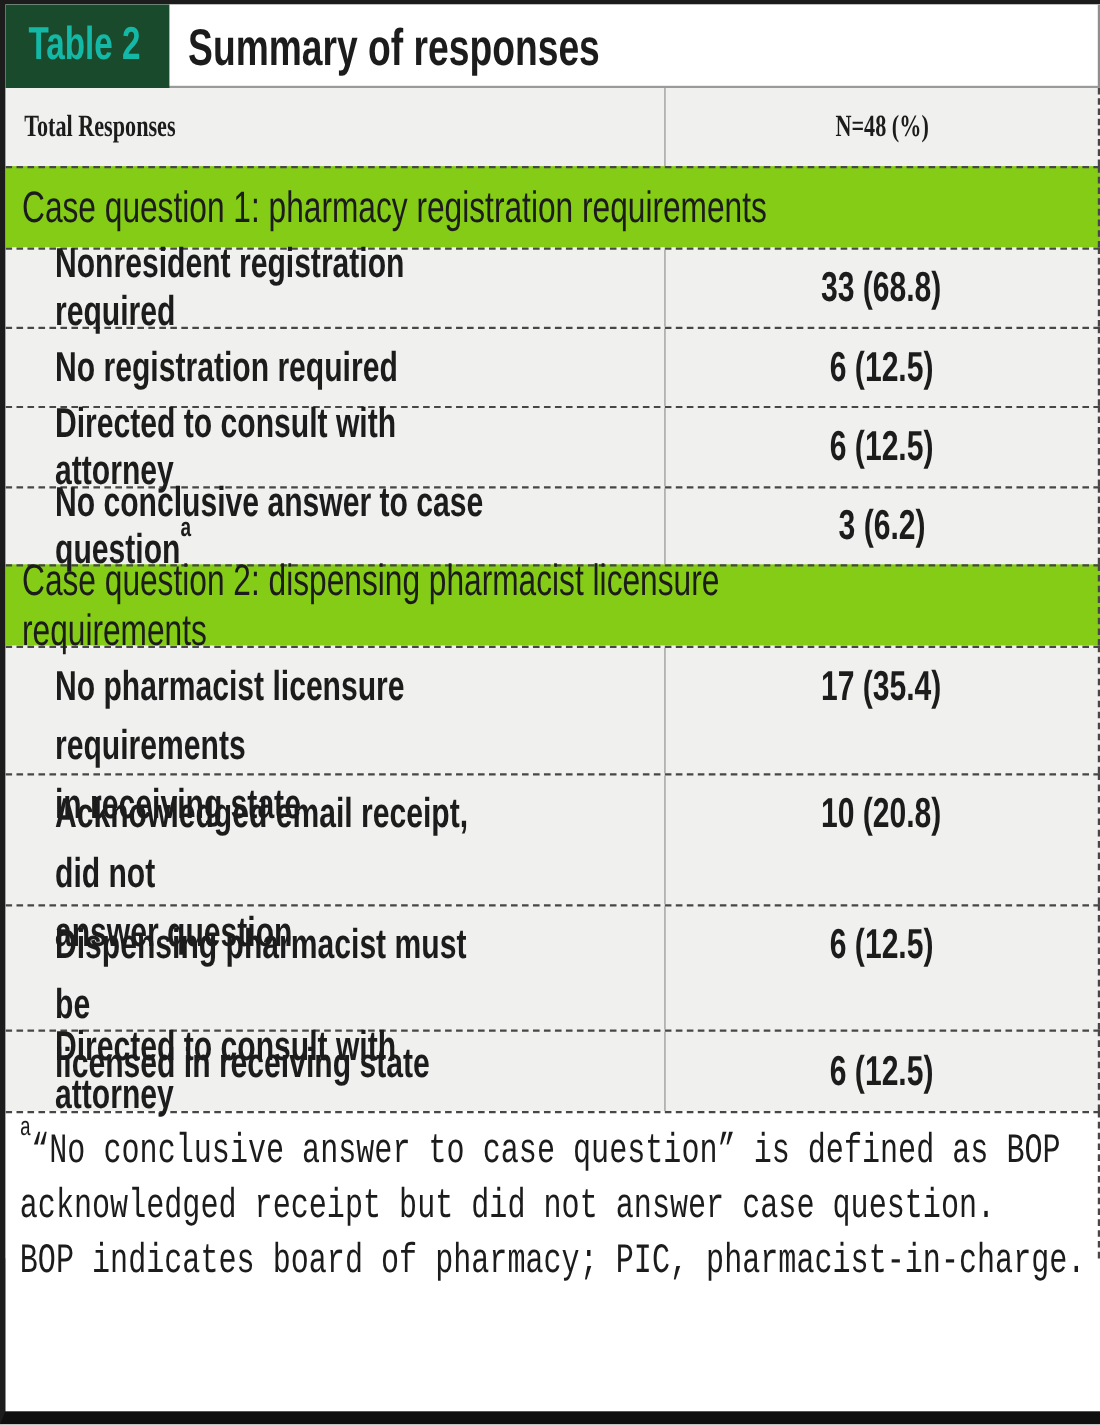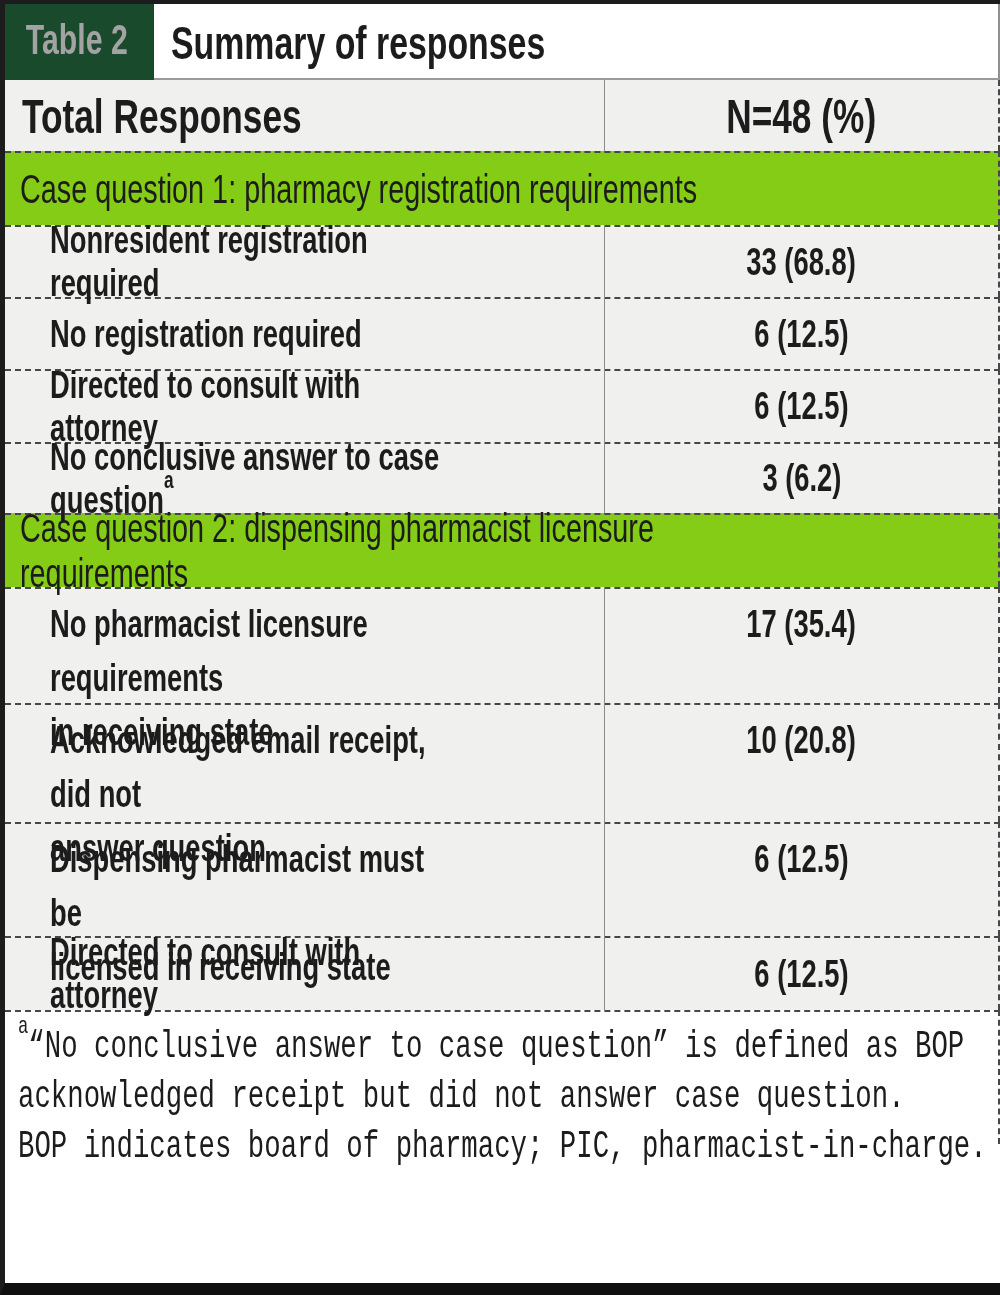--- a/index.html
+++ b/index.html
@@ -21,36 +21,36 @@
   .value .cond{transform-origin:50% 50%;white-space:nowrap;}
 
   
   .title-band{
     position:relative;height:76px;background:#ffffff;
     border-bottom:2px solid #9a9a9a;border-right:2px solid #8f8f8f;
     display:flex;align-items:center;padding-left:166px;padding-top:2px;
   }
   .table-badge{
     position:absolute;left:-5px;top:-4px;width:154px;height:80px;
-    background:#1a4a2c;color:#a3a3a3;
+    background:#1a4a2c;color:#14b8a6;
     display:flex;align-items:center;justify-content:center;
     font-size:42px;font-weight:bold;
   }
   .table-badge .cond{transform-origin:50% 50%;}
   .table-title{font-size:47px;font-weight:bold;text-align:right;}
 
   
   .trow{
     display:flex;background:#f0f0ee;width:100%;
     border-right:2px dashed #474747;
     border-top:2px dashed #474747;
     align-items:center;
   }
   .thead{border-top:none;}
-  .thead .cell{font-weight:bold;font-size:49px;}
+  .thead .cell{font-weight:bold;font-size:28px;font-family:Liberation Serif, serif;}
   .cell{height:100%;display:flex;align-items:center;font-weight:bold;}
   .cell.label{flex:0 0 599px;padding-left:45px;}
   .cell.value{flex:1;border-left:1px solid #8a8a8a;justify-content:center;text-align:left;}
   .thead .cell.label{padding-left:17px;}
   .trow{font-size:38px;}
   .section{
     display:block;background:#84cc16;width:100%;
     border-right:2px dashed #474747;border-top:2px dashed #474747;
     font-size:40px;padding-left:15px;
     display:flex;align-items:center;

